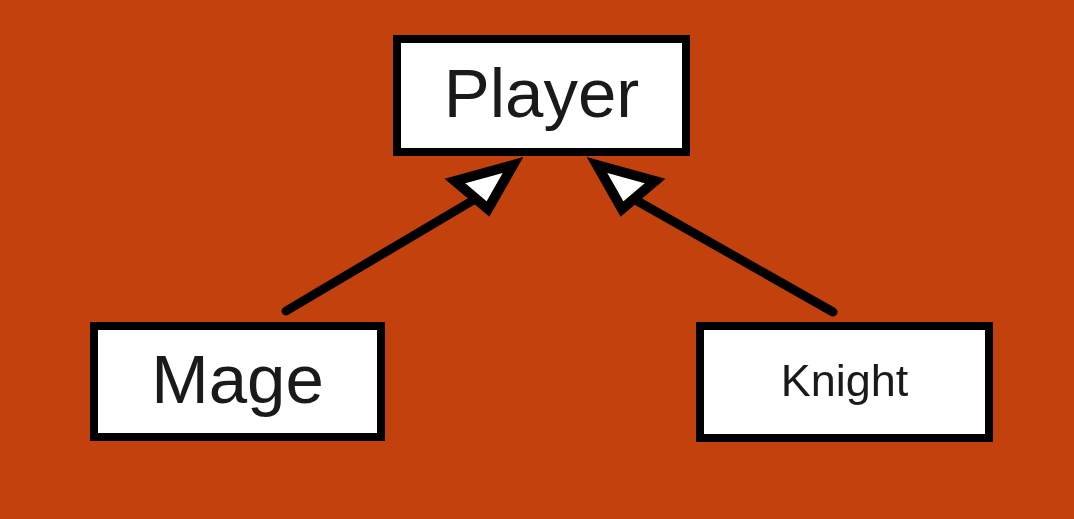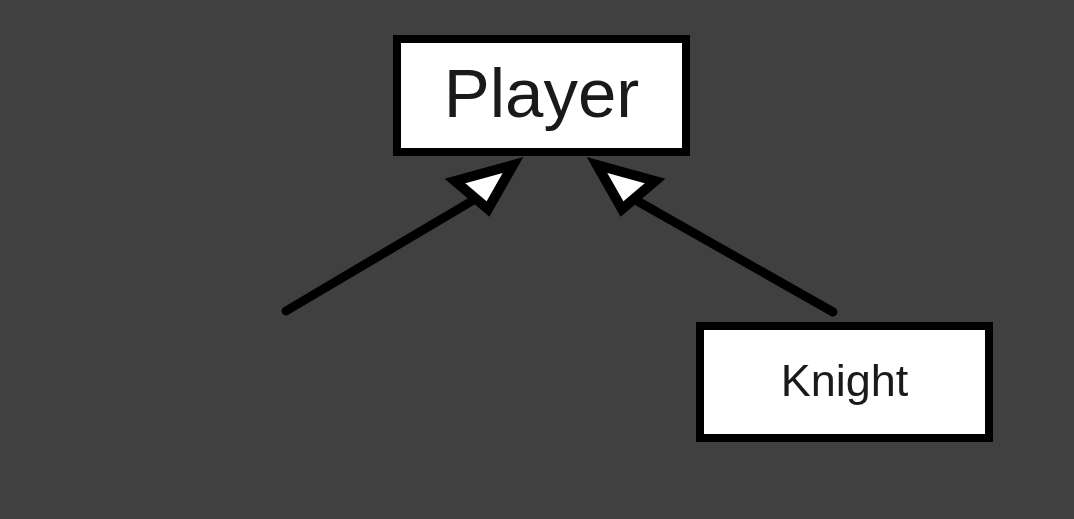--- a/index.html
+++ b/index.html
@@ -11,21 +11,21 @@
   body {
     width: 1074px;
     height: 519px;
     overflow: hidden;
     font-family: "Liberation Sans", sans-serif;
   }
   #diagram-canvas {
     position: relative;
     width: 1074px;
     height: 519px;
-    background: #404040;
+    background: #c2410c;
   }
   #diagram-svg {
     position: absolute;
     left: 0;
     top: 0;
     width: 1074px;
     height: 519px;
   }
   .class-box {
     position: absolute;
@@ -97,18 +97,21 @@
     <g>
       <line x1="833" y1="312" x2="632" y2="198" stroke="#000000" stroke-width="9" stroke-linecap="round"></line>
       <polygon points="597,165 655,181 622,209" fill="#ffffff" stroke="#000000" stroke-width="10" stroke-linejoin="miter"></polygon>
     </g>
   </svg>
 
   <div class="class-box" id="box-player">
     <span class="class-label">Player</span>
   </div>
 
+  <div class="class-box" id="box-mage">
+    <span class="class-label">Mage</span>
+  </div>
 
   <div class="class-box" id="box-knight">
     <span class="class-label">Knight</span>
   </div>
 
 </div>
 
 </body></html>

